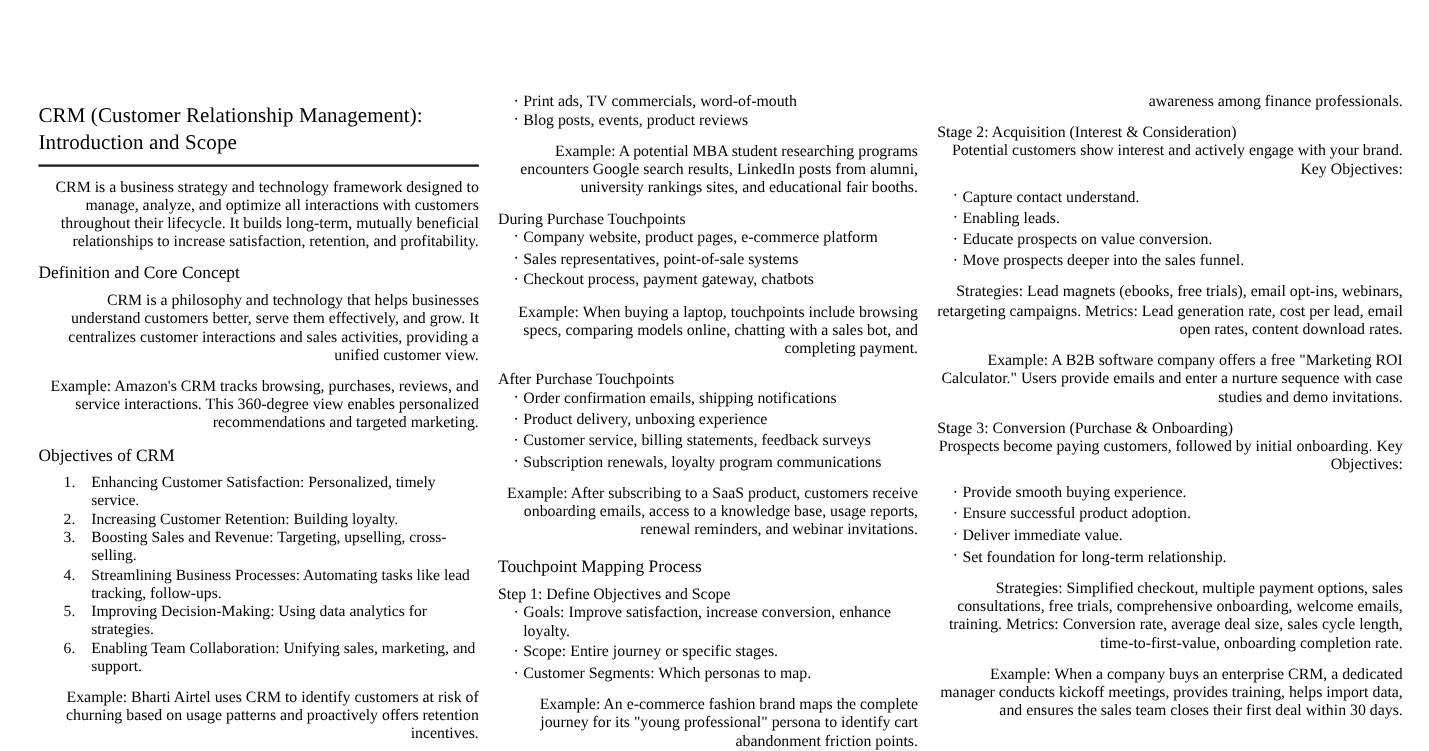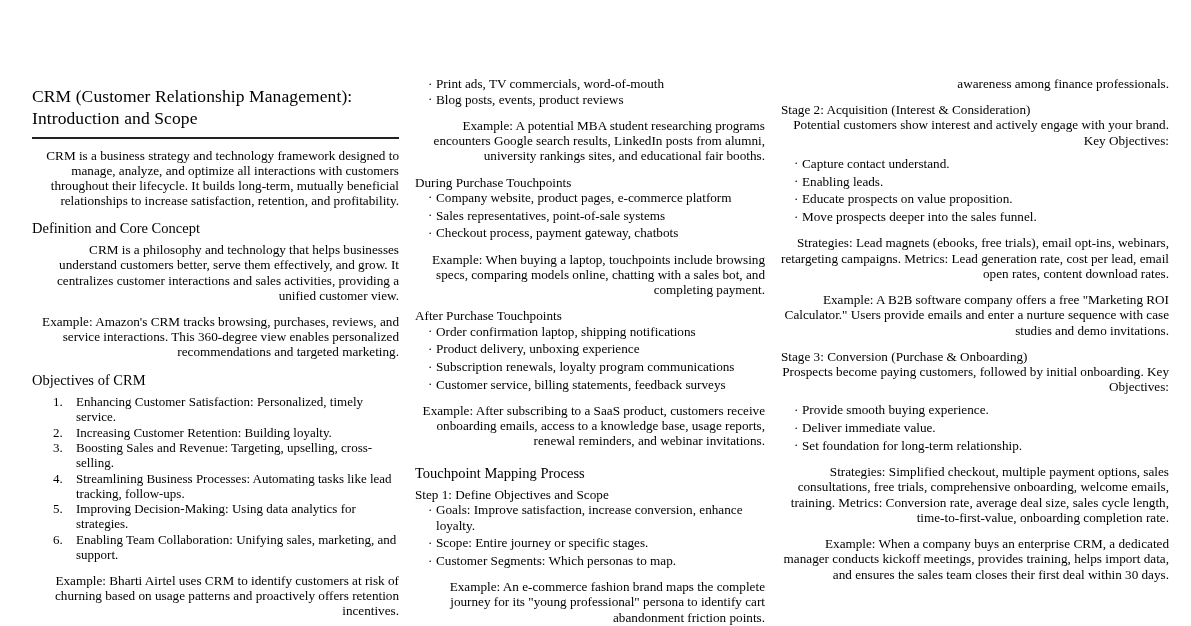--- a/index.html
+++ b/index.html
@@ -149,24 +149,24 @@
       <p class="sub-head run-in">During Purchase Touchpoints</p>
       <ul class="bul-list">
         <li>Company website, product pages, e-commerce platform</li>
         <li>Sales representatives, point-of-sale systems</li>
         <li>Checkout process, payment gateway, chatbots</li>
       </ul>
       <p class="body">Example: When buying a laptop, touchpoints include browsing specs, comparing models online, chatting with a sales bot, and completing payment.</p>
 
       <p class="sub-head run-in">After Purchase Touchpoints</p>
       <ul class="bul-list">
-        <li>Order confirmation laptop, shipping notifications</li>
+        <li>Order confirmation emails, shipping notifications</li>
         <li>Product delivery, unboxing experience</li>
+        <li>Customer service, billing statements, feedback surveys</li>
         <li>Subscription renewals, loyalty program communications</li>
-        <li>Customer service, billing statements, feedback surveys</li>
       </ul>
       <p class="body">Example: After subscribing to a SaaS product, customers receive onboarding emails, access to a knowledge base, usage reports, renewal reminders, and webinar invitations.</p>
 
       <h2 class="section" style="margin-top:16px">Touchpoint Mapping Process</h2>
 
       <p class="sub-head run-in" style="margin-top:0">Step 1: Define Objectives and Scope</p>
       <ul class="bul-list">
         <li>Goals: Improve satisfaction, increase conversion, enhance loyalty.</li>
         <li>Scope: Entire journey or specific stages.</li>
         <li>Customer Segments: Which personas to map.</li>
@@ -176,30 +176,31 @@
     </div>
 
     <div class="col col-3">
       <p class="body">awareness among finance professionals.</p>
 
       <p class="sub-head run-in" style="margin-top:0">Stage 2: Acquisition (Interest &amp; Consideration)</p>
       <p class="body tight">Potential customers show interest and actively engage with your brand. Key Objectives:</p>
       <ul class="bul-list" style="margin-top:8px">
         <li>Capture contact understand.</li>
         <li>Enabling leads.</li>
-        <li>Educate prospects on value proposition.</li>
+        <li>Educate prospects on value conversion.</li>
         <li>Move prospects deeper into the sales funnel.</li>
       </ul>
       <p class="body">Strategies: Lead magnets (ebooks, free trials), email opt-ins, webinars, retargeting campaigns. Metrics: Lead generation rate, cost per lead, email open rates, content download rates.</p>
       <p class="body">Example: A B2B software company offers a free "Marketing ROI Calculator." Users provide emails and enter a nurture sequence with case studies and demo invitations.</p>
 
       <p class="sub-head run-in" style="margin-top:0">Stage 3: Conversion (Purchase &amp; Onboarding)</p>
       <p class="body tight">Prospects become paying customers, followed by initial onboarding. Key Objectives:</p>
       <ul class="bul-list" style="margin-top:8px">
         <li>Provide smooth buying experience.</li>
+        <li>Ensure successful product adoption.</li>
         <li>Deliver immediate value.</li>
         <li>Set foundation for long-term relationship.</li>
       </ul>
       <p class="body">Strategies: Simplified checkout, multiple payment options, sales consultations, free trials, comprehensive onboarding, welcome emails, training. Metrics: Conversion rate, average deal size, sales cycle length, time-to-first-value, onboarding completion rate.</p>
       <p class="body">Example: When a company buys an enterprise CRM, a dedicated manager conducts kickoff meetings, provides training, helps import data, and ensures the sales team closes their first deal within 30 days.</p>
 
     </div>
 
   </div>
 </div>

